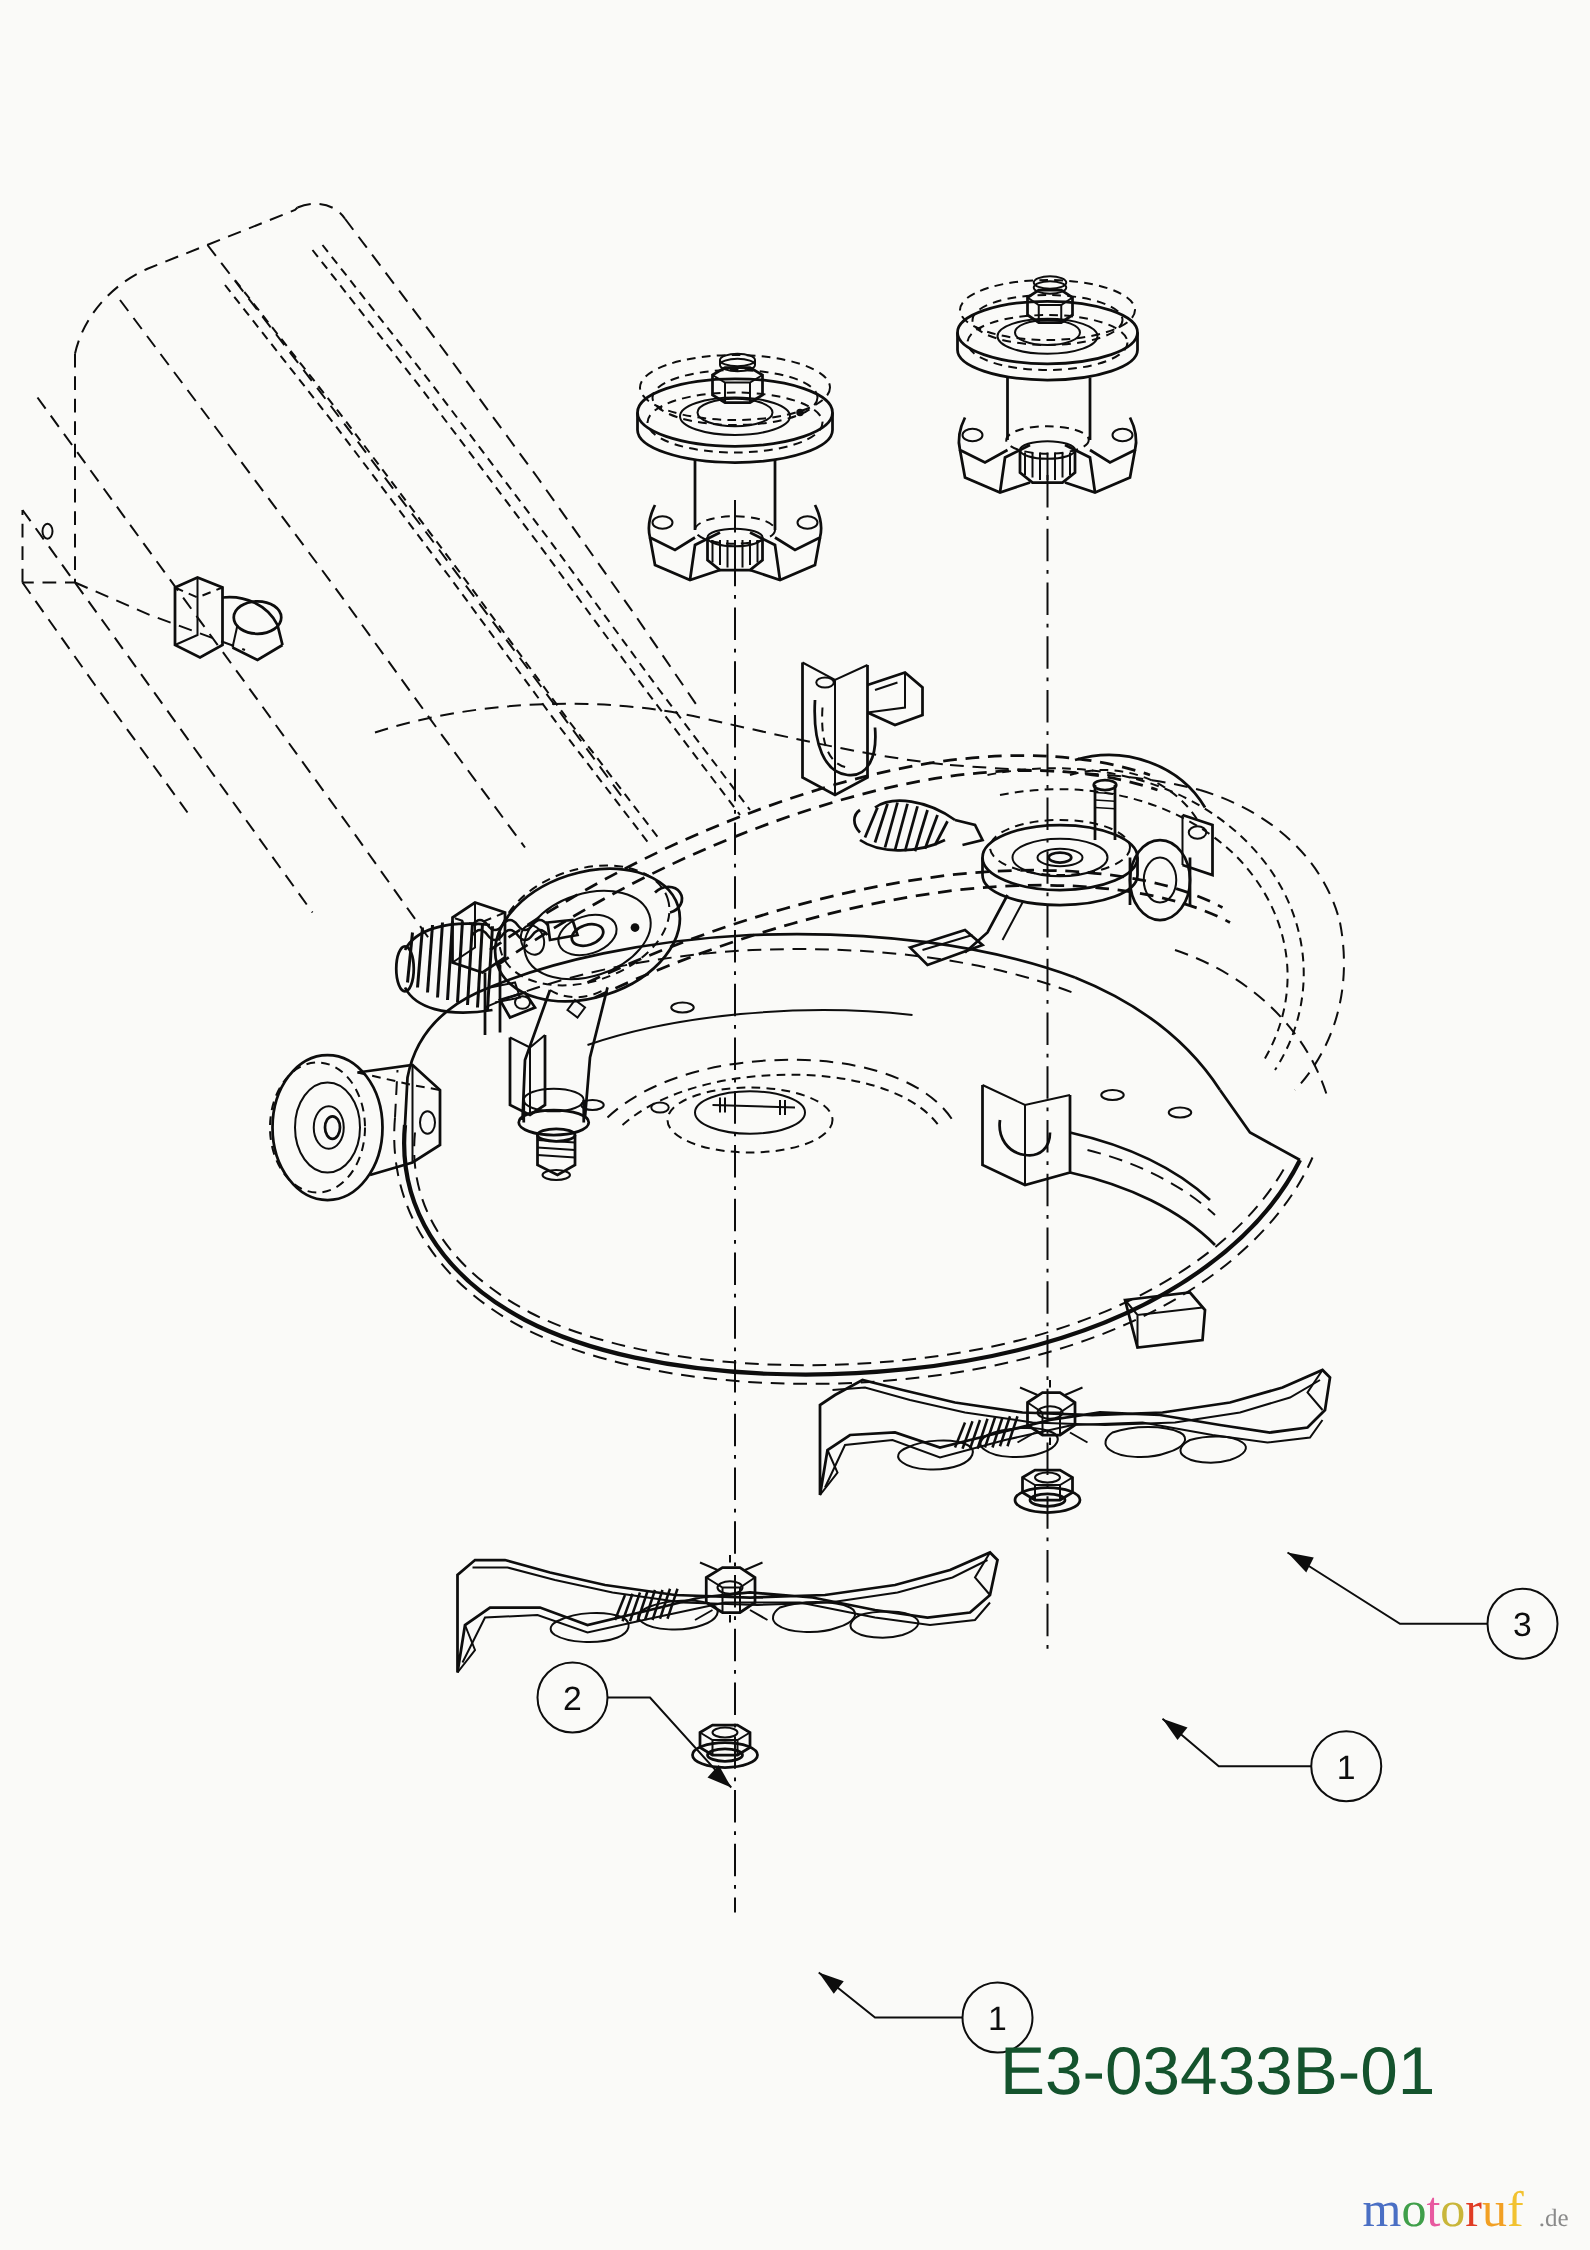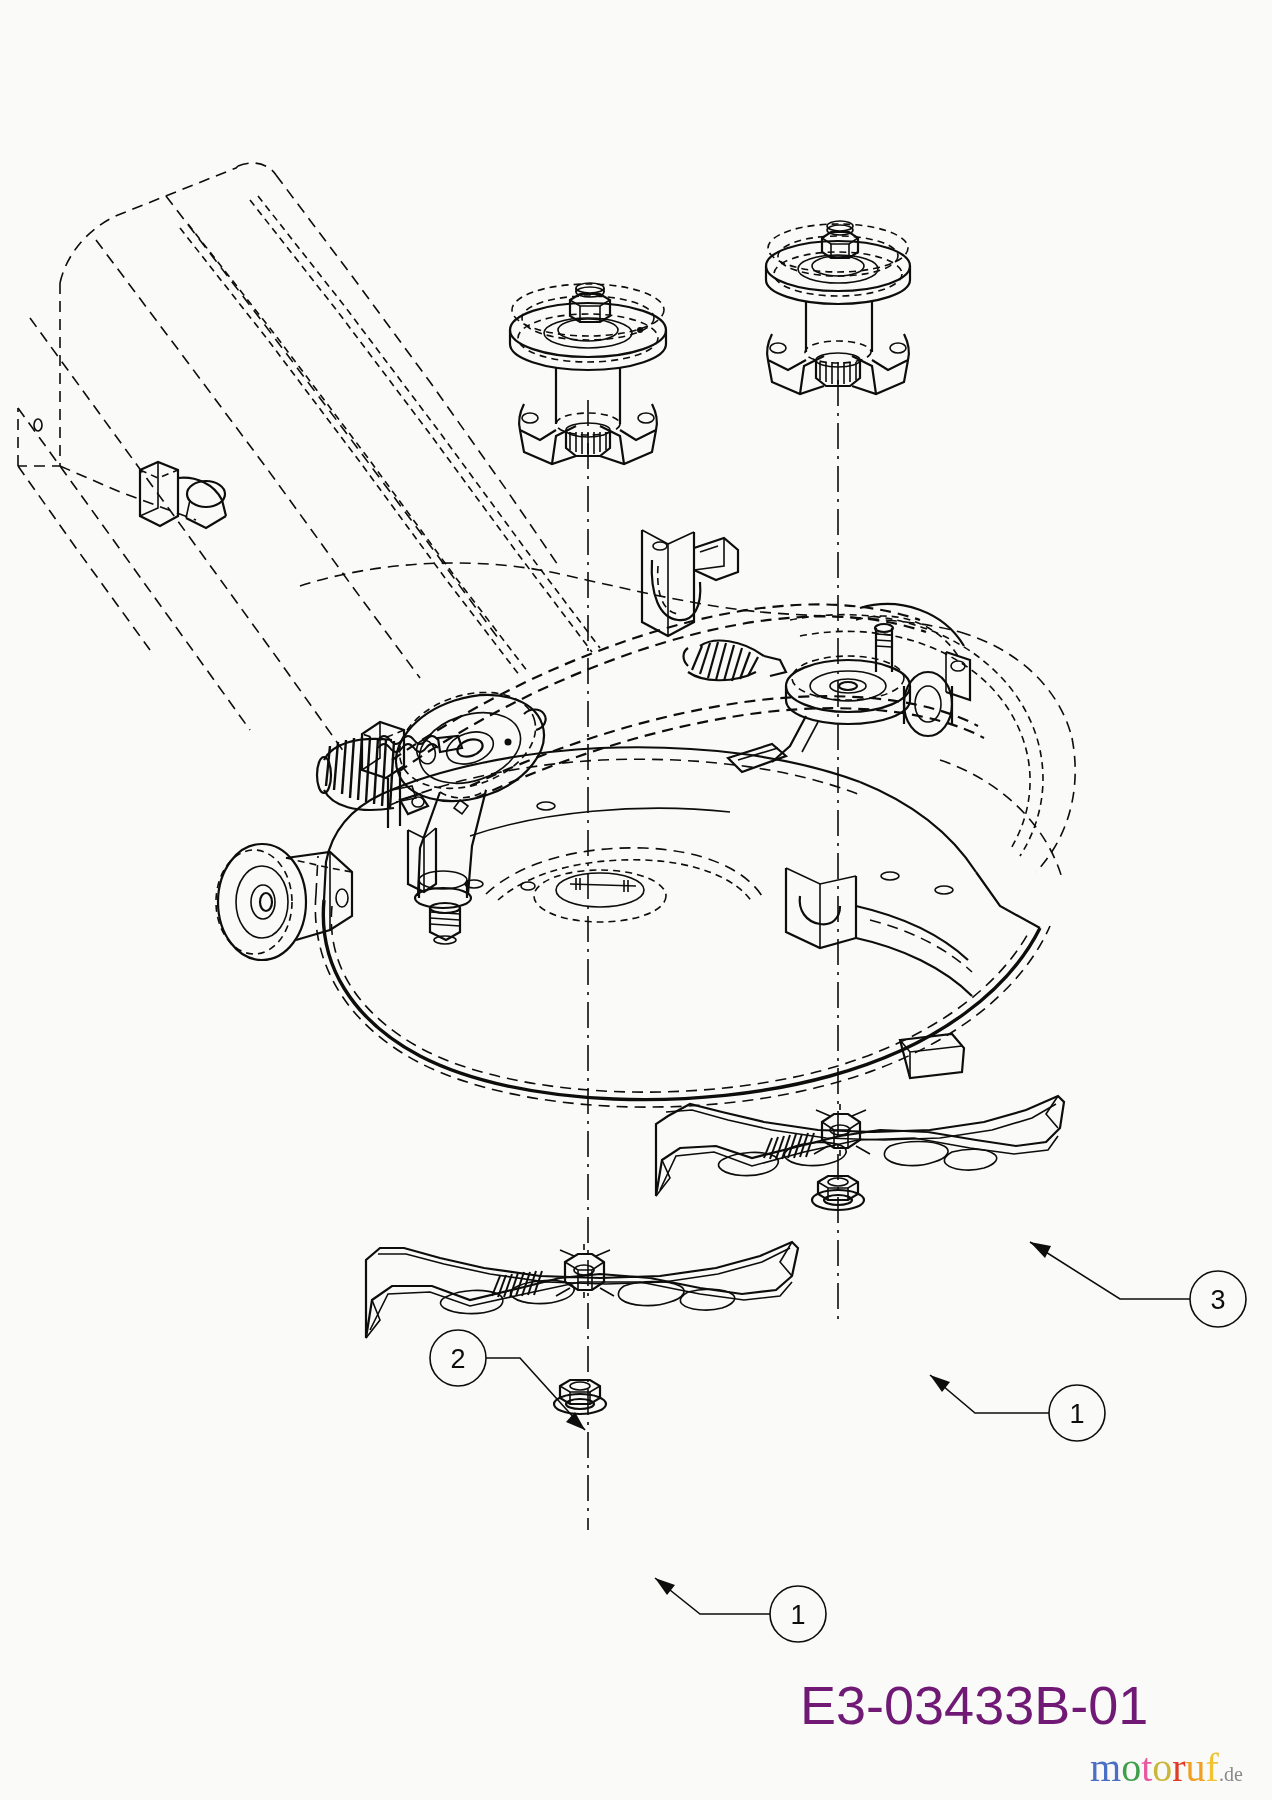--- a/index.html
+++ b/index.html
@@ -22,37 +22,37 @@
   .fillw{fill:#fafaf8;stroke:#0d0d0d;}
   .solidblk{fill:#0d0d0d;stroke:none;}
 
   .balloon-txt{
     font-family:"Liberation Sans",sans-serif;
     font-size:27px;fill:#0d0d0d;text-anchor:middle;
     dominant-baseline:central;
   }
   #caption{
     position:absolute;
-    left:800px;top:1674px;
+    left:800px;top:1626px;
     font-size:54px;
     letter-spacing:0px;
-    color:#701a75;
+    color:#14532d;
     font-family:"Liberation Sans",sans-serif;
     white-space:nowrap;
   }
   #watermark{
     position:absolute;
     left:1090px;top:1748px;
     font-family:"Liberation Serif",serif;
     font-size:40px;
     white-space:nowrap;
     line-height:1;
   }
   #watermark span{font-weight:400;}
-  #watermark .suffix{font-size:20px;}
+  #watermark .suffix{font-size:20px;margin-left:12px;}
 </style>
 </head>
 <body>
 
 <div id="sheet">
 
 <svg class="draw" viewBox="0 0 1272 1800">
 
   <g>
     <path class="stroke thin hid" d="M60,283 C66,255 88,228 118,215 L236,168 L238,166"></path>

